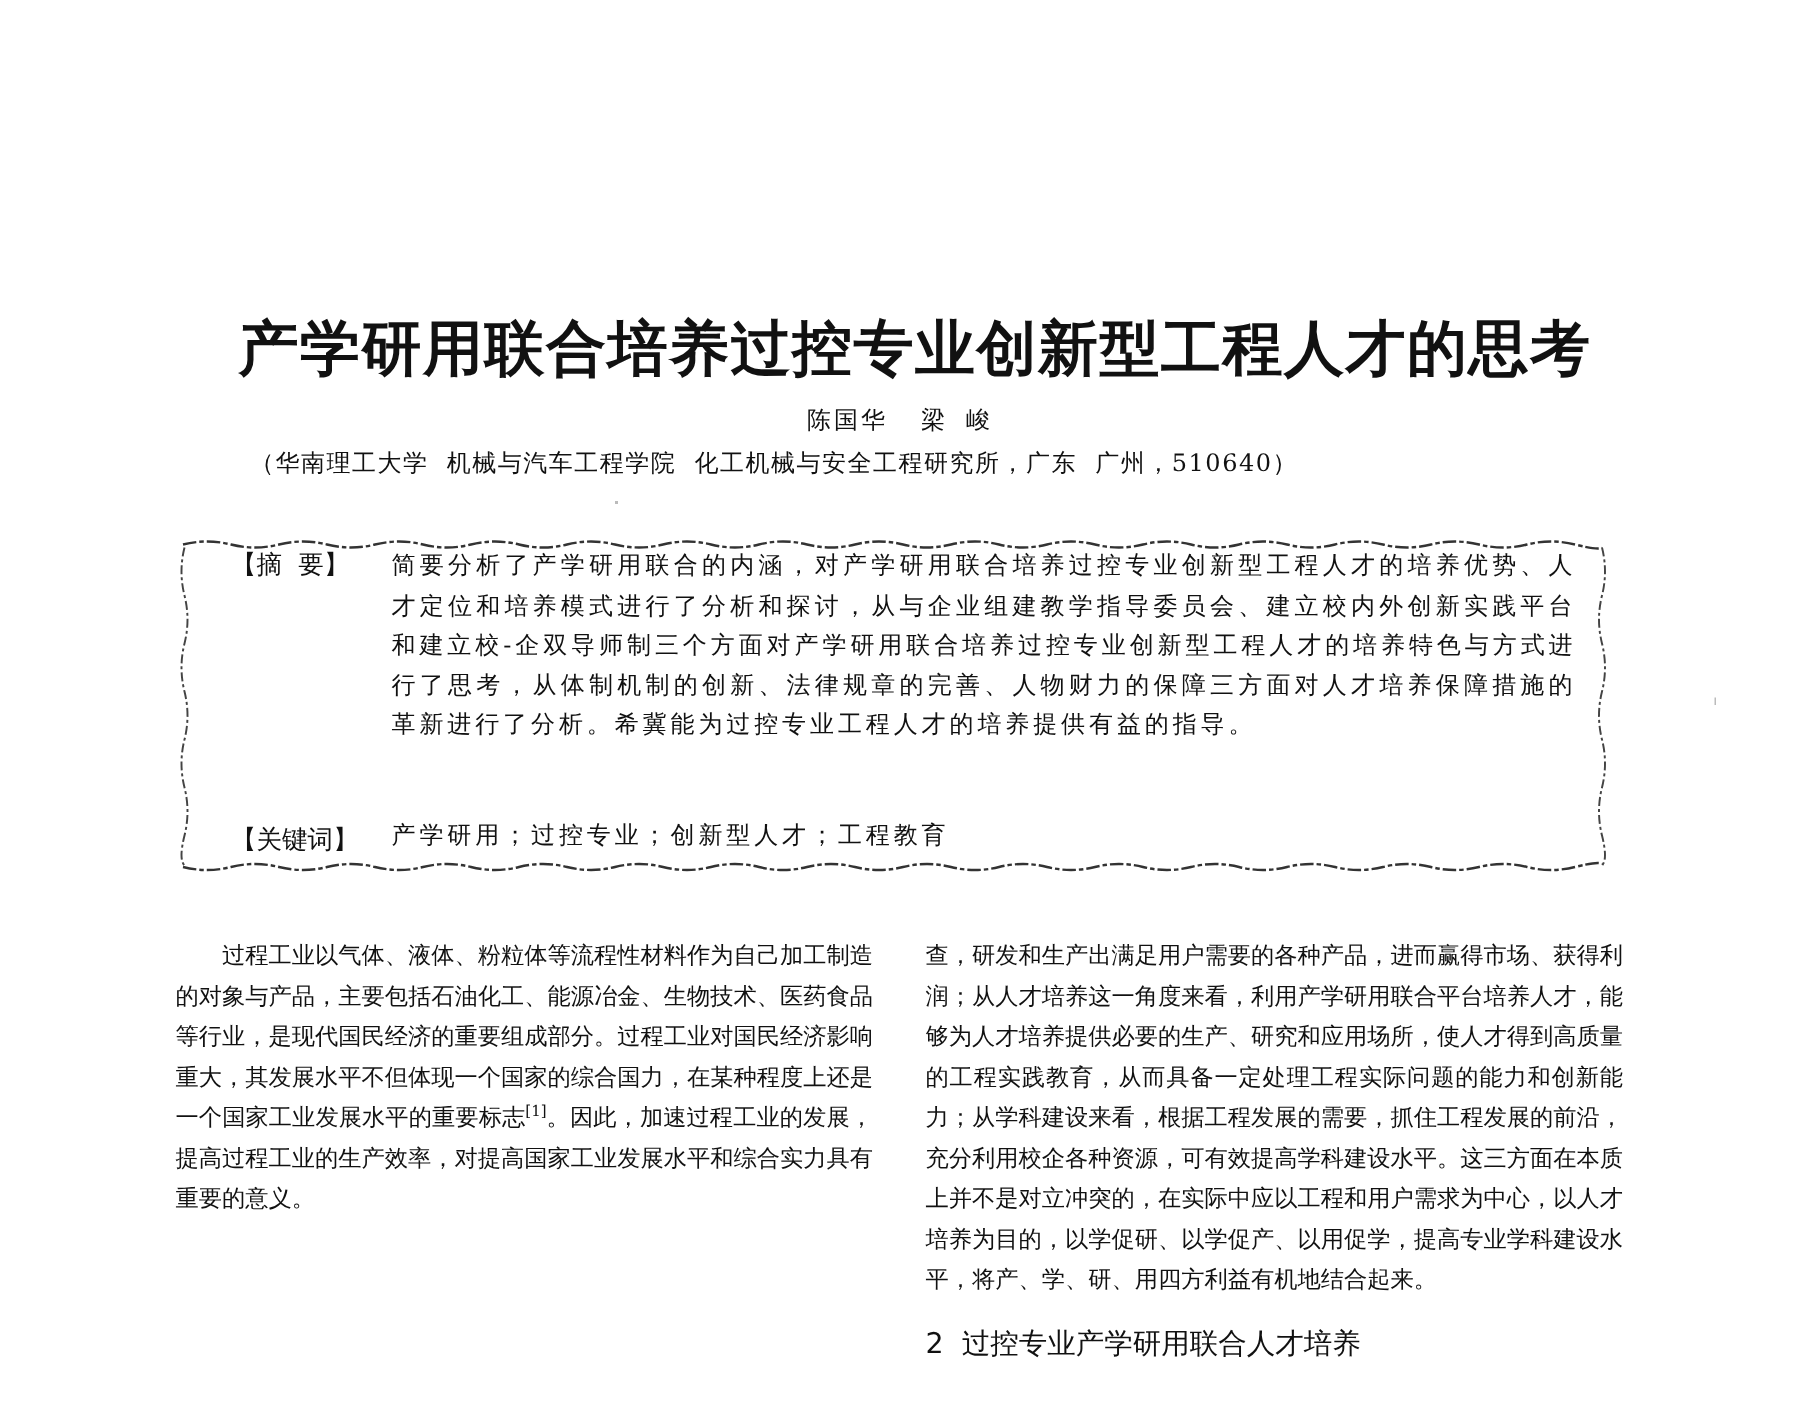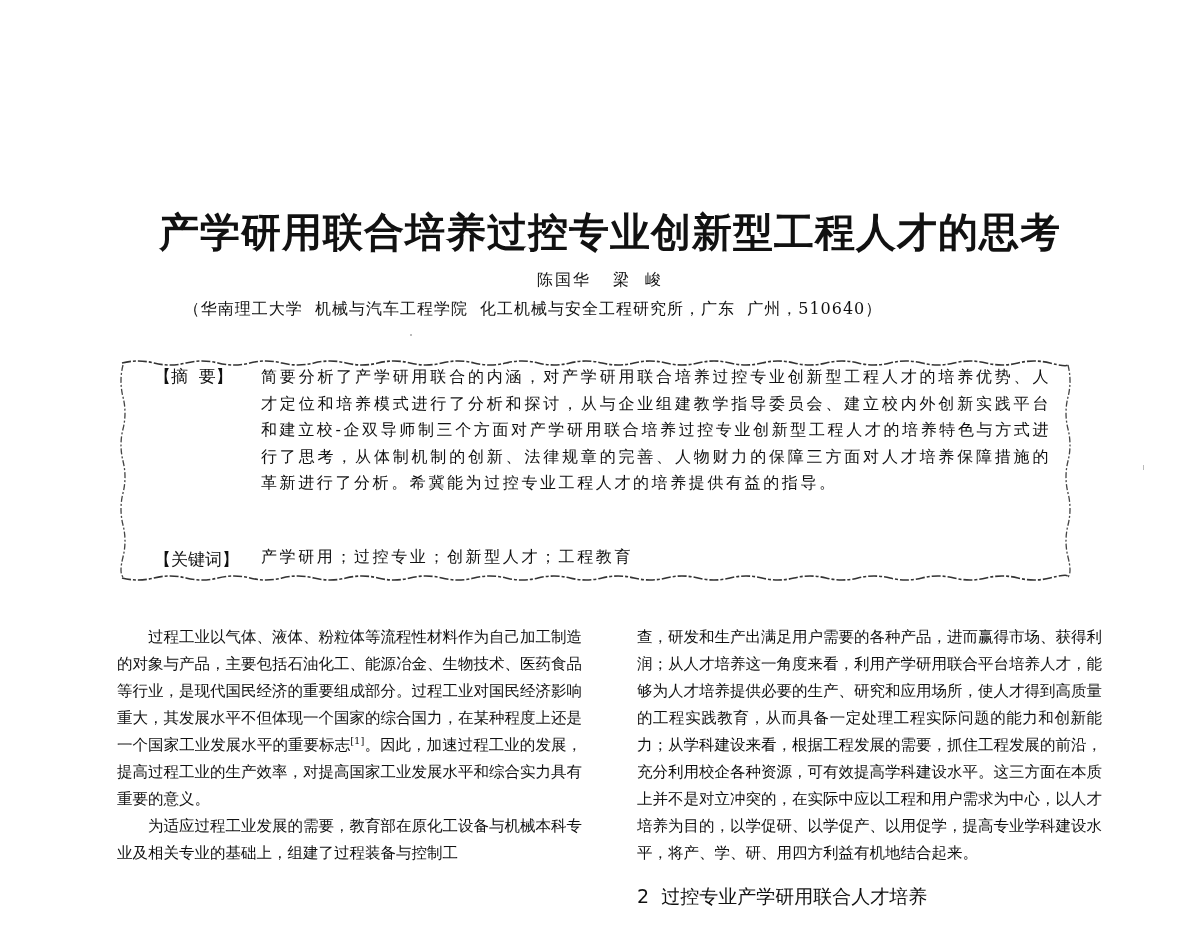--- a/index.html
+++ b/index.html
@@ -8,47 +8,47 @@
     font-family: "DejaVu Serif", "Liberation Serif", serif;
     color: #111;
   }
   .title {
     position: absolute; left: 10px; width: 1200px; top: 205px;
     text-align: center; font-family: "DejaVu Sans", "Liberation Sans", sans-serif;
     font-weight: bold; font-size: 40px; letter-spacing: 1px; color: #111;
   }
   .authors {
     position: absolute; left: 0; width: 1200px; top: 270px;
-    text-align: center; font-size: 16px; letter-spacing: 2px;
+    text-align: center; font-size: 16px; letter-spacing: 2px; font-family: Liberation Serif, serif;
   }
   .authors span + span { margin-left: 22px; }
   .affil {
     position: absolute; left: 0; width: 1032px; top: 299px;
-    text-align: center; font-size: 16px; letter-spacing: 1px; white-space: pre; padding-left: 17px;
+    text-align: center; font-size: 16px; letter-spacing: 1px; white-space: pre;
   }
   .abstract-box {
     position: absolute; left: 118px; top: 357px; width: 955px; height: 227px;
   }
   .abstract-box svg.border { position: absolute; left: 0; top: 0; }
   .abs-label {
     position: absolute; left: 36px; font-family: "DejaVu Sans", "Liberation Sans", sans-serif;
     font-weight: normal; font-size: 17px; white-space: pre;
   }
   .abs-text {
     position: absolute; left: 143px; top: 7px; width: 790px;
     font-size: 16px; line-height: 26.5px; letter-spacing: 2.6px; text-align: justify;
   }
   .kw-text {
     position: absolute; left: 143px; top: 190px; font-size: 16px; letter-spacing: 2.6px;
   }
   .col {
     position: absolute; font-size: 15.5px; line-height: 27px; text-align: justify;
   }
   .col-left { left: 117px; top: 624px; width: 465px; }
-  .col-right { left: 617px; top: 624px; width: 465px; margin-left: 20px; }
+  .col-right { left: 617px; top: 624px; width: 465px; }
   .sec-head {
     font-family: "DejaVu Sans", "Liberation Sans", sans-serif; font-size: 19px;
     font-weight: normal; margin: 10px 0 6px 0; line-height: 30px; white-space: pre;
   }
   .para { text-indent: 2em; margin: 0; }
   .para.noindent { text-indent: 0; }
   sup { font-size: 10px; line-height: 0; }
   .right-head { margin-top: 14px; }
   .speck { position: absolute; width: 2px; height: 2px; background: #bbb; }
 </style>
@@ -71,21 +71,20 @@
     <path d="M950 8 Q 954 24 950 40 T 950 72 T 950 104 T 950 136 T 950 168 T 950 200 T 950 220" fill="none" stroke="#444" stroke-width="1.3" stroke-dasharray="6 2 2 2"></path>
   </svg>
   <div class="abs-label" style="top:8px;">【摘  要】</div>
   <div class="abs-text">简要分析了产学研用联合的内涵，对产学研用联合培养过控专业创新型工程人才的培养优势、人才定位和培养模式进行了分析和探讨，从与企业组建教学指导委员会、建立校内外创新实践平台和建立校-企双导师制三个方面对产学研用联合培养过控专业创新型工程人才的培养特色与方式进行了思考，从体制机制的创新、法律规章的完善、人物财力的保障三方面对人才培养保障措施的革新进行了分析。希冀能为过控专业工程人才的培养提供有益的指导。</div>
   <div class="abs-label" style="top:191px;">【关键词】</div>
   <div class="kw-text">产学研用；过控专业；创新型人才；工程教育</div>
 </div>
 
 <div class="col col-left">
   <p class="para"><span>过程工业以气体、液体、粉粒体等流程性材料作为自己加工制造的对象与产品，主要包括石油化工、能源冶金、生物技术、医药食品等行业，是现代国民经济的重要组成部分。过程工业对国民经济影响重大，其发展水平不但体现一个国家的综合国力，在某种程度上还是一个国家工业发展水平的重要标志</span><sup>[1]</sup><span>。因此，加速过程工业的发展，提高过程工业的生产效率，对提高国家工业发展水平和综合实力具有重要的意义。</span></p>
-  <p class="para">为适应过程工业发展的需要，教育部在原化工设备与机械本科专业及相关专业的基础上，组建了过程装备与控制工</p>
 </div>
 
 <div class="col col-right">
   <p class="para noindent">查，研发和生产出满足用户需要的各种产品，进而赢得市场、获得利润；从人才培养这一角度来看，利用产学研用联合平台培养人才，能够为人才培养提供必要的生产、研究和应用场所，使人才得到高质量的工程实践教育，从而具备一定处理工程实际问题的能力和创新能力；从学科建设来看，根据工程发展的需要，抓住工程发展的前沿，充分利用校企各种资源，可有效提高学科建设水平。这三方面在本质上并不是对立冲突的，在实际中应以工程和用户需求为中心，以人才培养为目的，以学促研、以学促产、以用促学，提高专业学科建设水平，将产、学、研、用四方利益有机地结合起来。</p>
   <div class="sec-head right-head">2  过控专业产学研用联合人才培养</div>
 </div>
 
 <div class="speck" style="left:410px; top:334px;"></div>
 <div class="speck" style="left:1143px; top:465px; height:5px; width:1px;"></div>
 

